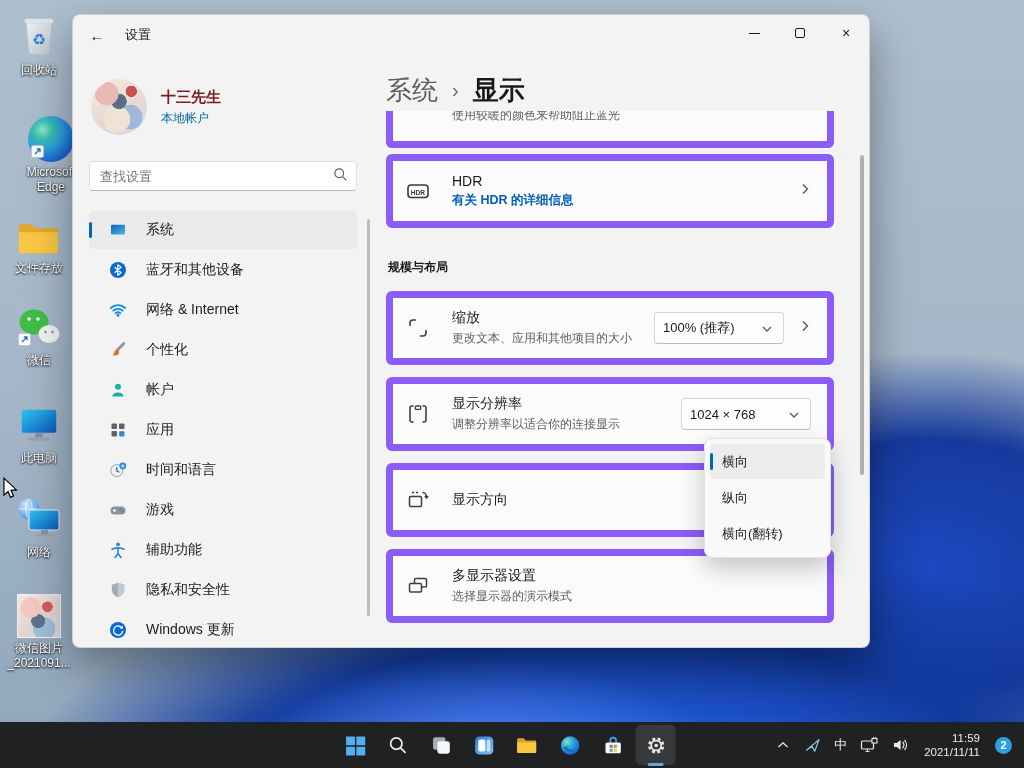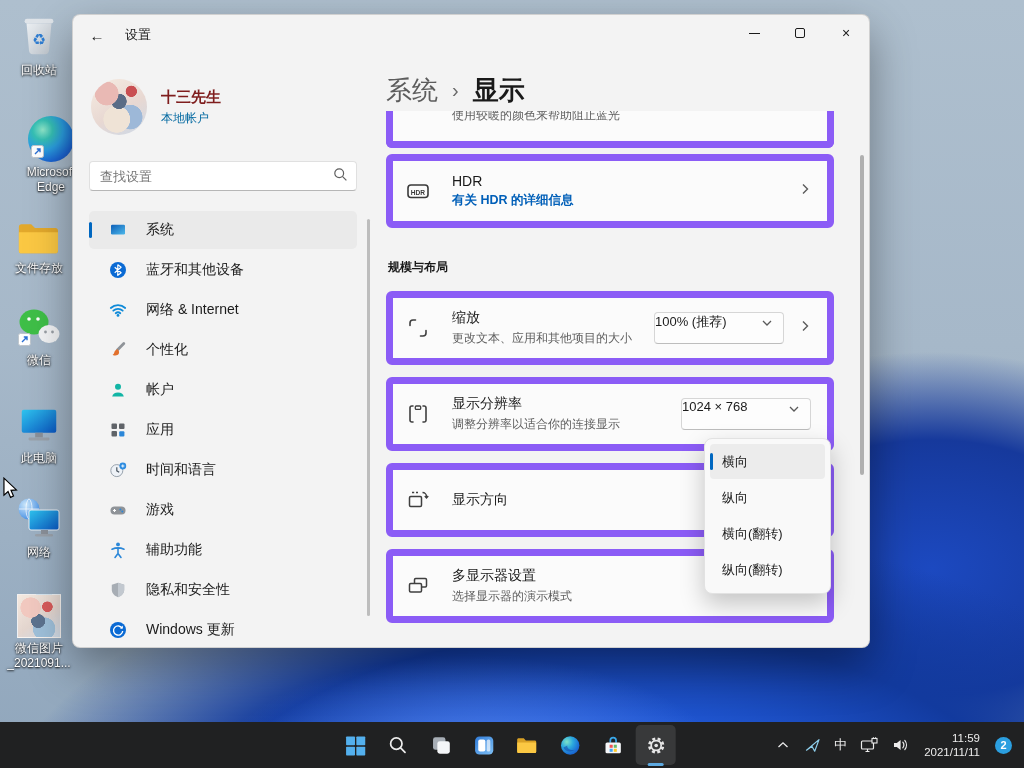--- a/index.html
+++ b/index.html
@@ -90,21 +90,21 @@
   .row-title { font-size:14px; color:#191919; }
   .row-desc { font-size:12px; color:#5f5f5f; margin-top:3px; }
   .link { font-size:12.5px; font-weight:700; color:#005fb8; margin-top:3px; }
   .clip-top { height:37px; border-radius:0 0 6px 6px; border-top:none; overflow:hidden; margin-bottom:6px; position:relative; }
   .clip-top .row-desc { position:absolute; left:59px; top:-7px; }
   .mb12 { margin-bottom:12px; }
   .sec-h { font-size:12px; font-weight:700; color:#191919; }
   .h1sp { margin:31px 0 15px 2px; }
   .h2sp { margin:44px 0 10px 2px; }
   .dropdown { height:32px; min-width:130px; background:#fdfdfd; border:1px solid #d6d6d6; border-bottom-color:#bdbdbd;
-    border-radius:4px; display:flex; align-items:flex-start; justify-content:space-between; padding:0 10px 0 0; flex:none; }
+    border-radius:4px; display:flex; align-items:center; justify-content:space-between; padding:0 10px 0 8px; flex:none; }
   .dd-val { font-size:13px; color:#1b1b1b; margin-right:10px; white-space:nowrap; }
   .chev-r { margin-left:15px; flex:none; }
   .clip-bottom { height:60px; }
   .clip-bottom .row-title { padding:12px 0 0 59px; }
   .content-scroll { position:absolute; right:5px; top:100px; width:4px; height:320px; background:#9a9a9a; border-radius:2px; opacity:.75; }
 
   
   .flyout { position:absolute; left:631px; top:423px; width:127px; background:#f9f9f9; border:1px solid #e2e2e2;
     border-radius:8px; box-shadow:0 10px 24px rgba(0,0,0,.22); padding:5px; z-index:40; }
   .fly-item { position:relative; height:35px; display:flex; align-items:center; padding-left:12px; border-radius:4px;
@@ -488,23 +488,20 @@
       <div class="fly-item sel">
           <span class="pill"></span>
           <span>横向</span>
         </div>
       <div class="fly-item">
           <span>纵向</span>
         </div>
       <div class="fly-item">
           <span>横向(翻转)</span>
         </div>
-      <div class="fly-item">
-          <span>纵向(翻转)</span>
-        </div>
     </div>
   </div>
 
   <div class="taskbar">
     <div class="tb-center">
       <div class="tb-btn">
         <svg width="23" height="23" viewBox="0 0 24 24">
             <rect x="2.5" y="2.5" width="9.3" height="9.3" rx=".8" fill="#53b0ee"></rect>
             <rect x="13.2" y="2.5" width="9.3" height="9.3" rx=".8" fill="#53b0ee"></rect>
             <rect x="2.5" y="13.2" width="9.3" height="9.3" rx=".8" fill="#53b0ee"></rect>

